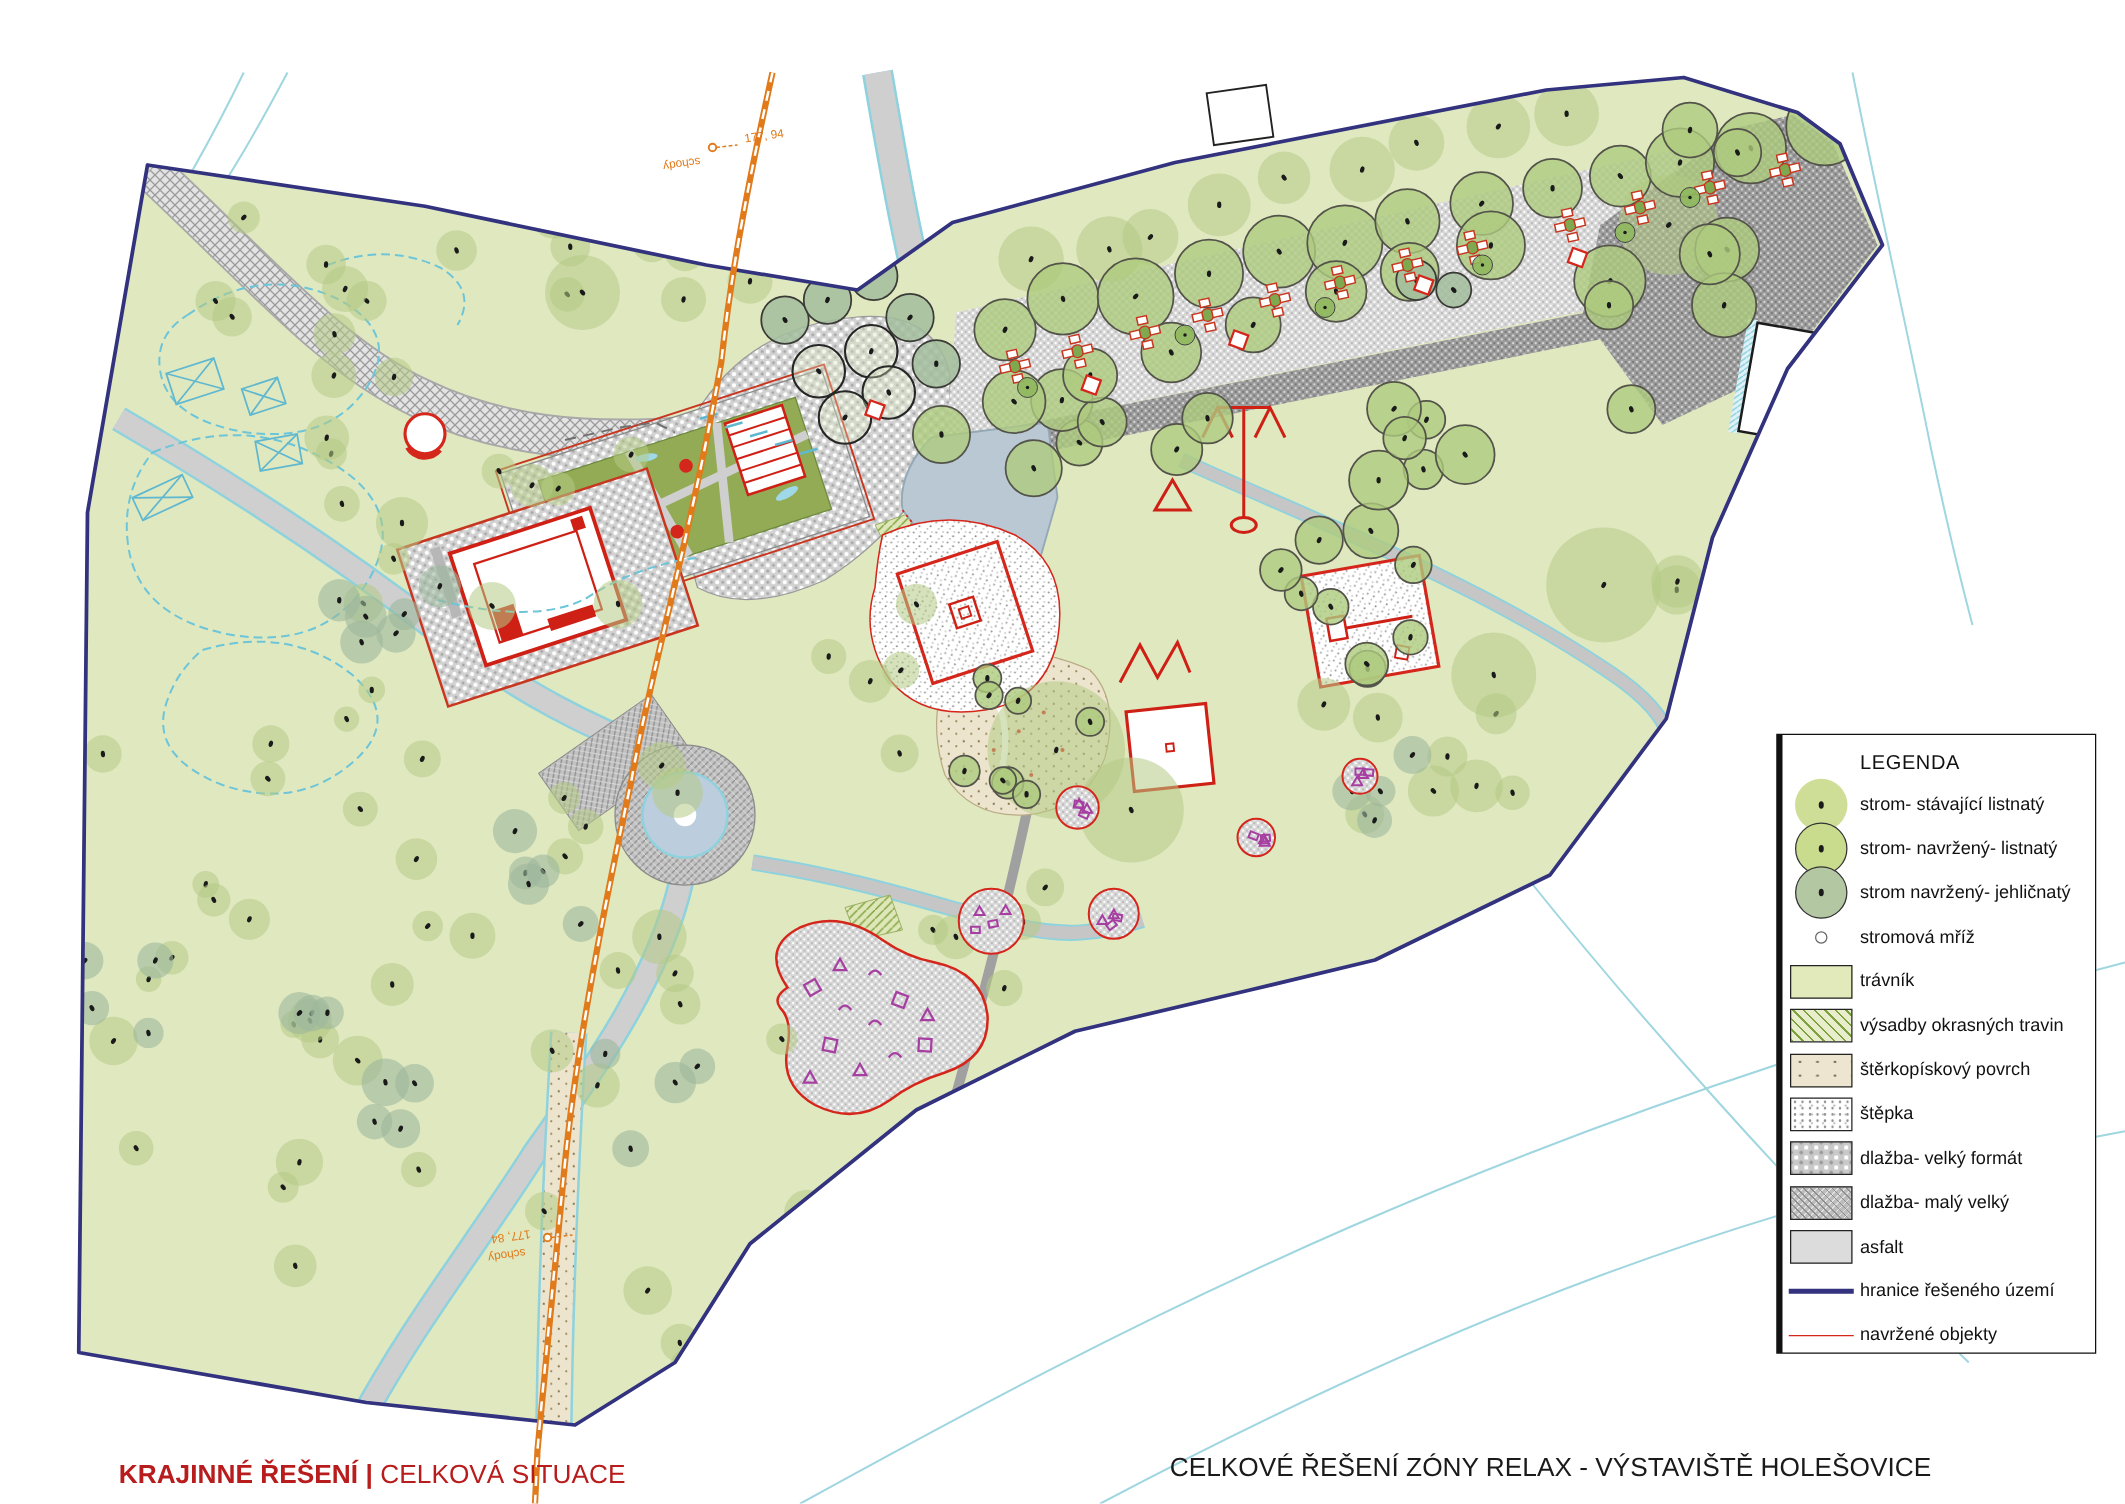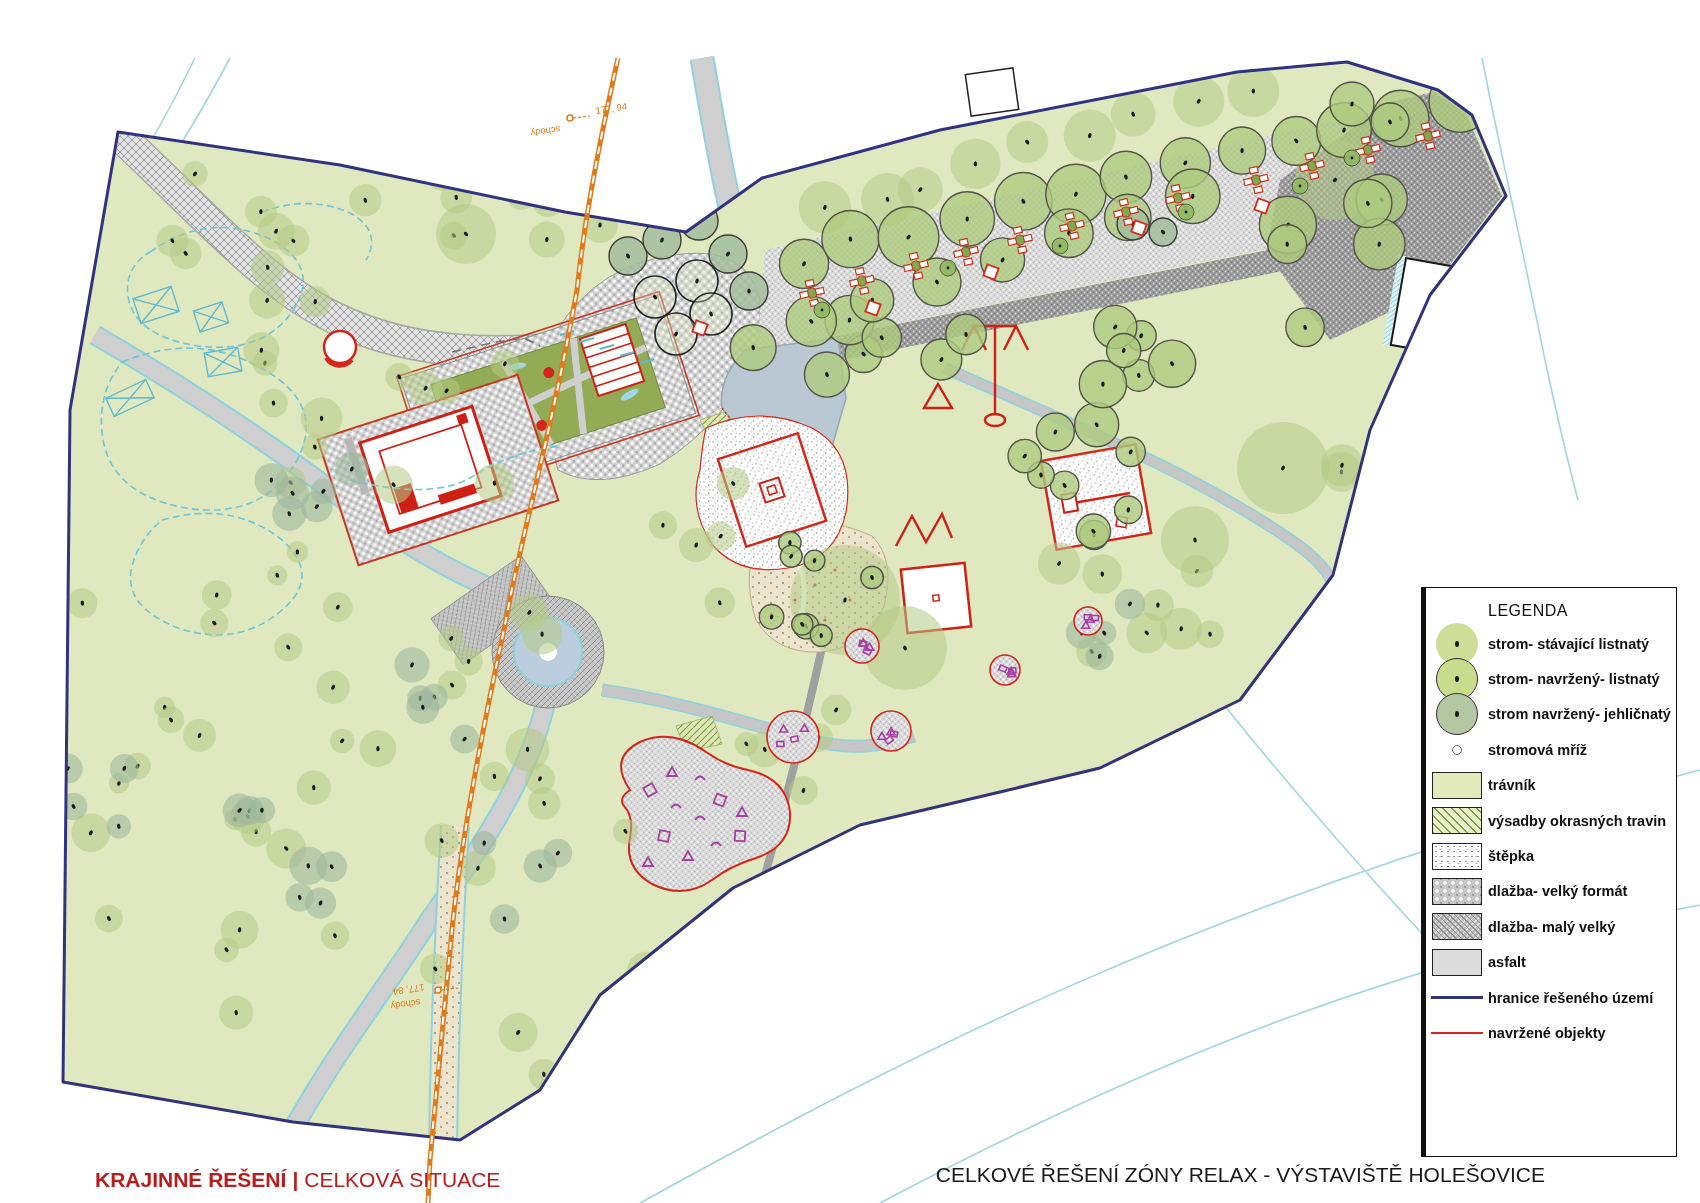--- a/index.html
+++ b/index.html
@@ -1,25 +1,25 @@
 <!DOCTYPE html>
 <html><head>
 <meta charset="utf-8">
 <style>
   html,body{margin:0;padding:0;background:#ffffff;}
   .stage{position:relative;width:1700px;height:1203px;background:#fff;overflow:hidden;
          font-family:"Liberation Sans",sans-serif;}
   .stage svg{position:absolute;left:0;top:0;}
   
-  .legend{position:absolute;left:1421px;top:587px;width:256px;height:570px;background:#fff;
+  .legend{position:absolute;left:1421px;top:587px;width:256px;height:496px;background:#fff;
           border:1.5px solid #111;border-left:5px solid #111;box-sizing:border-box;z-index:5;}
   .legend-title{font-size:16px;color:#111;margin:14px 0 6px 62px;letter-spacing:.5px;}
   .lrow{display:flex;align-items:center;height:35.4px;}
   .symc{width:62px;display:flex;justify-content:center;align-items:center;flex:0 0 62px;}
-  .llabel{font-size:14.5px;color:#111;white-space:nowrap;font-weight:bold;}
+  .llabel{font-size:14.5px;color:#111;white-space:nowrap;}
   .sym{box-sizing:border-box;display:inline-flex;align-items:center;justify-content:center;}
   .circ{width:42px;height:42px;border-radius:50%;}
   .circ .dot{width:4px;height:6px;background:#1b1b1b;border-radius:50%;}
   .circ .dash{width:9px;height:3px;background:#1b1b1b;border-radius:2px;}
   .s-ed{background:#cede96;}
   .s-ec{background:#b3c7a2;}
   .s-pd{background:#c9dc8e;border:1.8px solid #333;}
   .s-pc{background:#b3c7a2;border:1.8px solid #333;}
   .s-bk{background:#fff;border:1.8px solid #333;}
   .s-grate{width:10px;height:10px;border:1.6px solid #666;border-radius:50%;background:#fff;}
@@ -1471,20 +1471,26 @@
           <span class="llabel">trávník</span>
         </div>
         <div class="lrow">
           <span class="symc">
             <span class="sym sw s-travin"></span>
           </span>
           <span class="llabel">výsadby okrasných travin</span>
         </div>
         <div class="lrow">
           <span class="symc">
+            <span class="sym sw s-gravel"></span>
+          </span>
+          <span class="llabel">štěrkopískový povrch</span>
+        </div>
+        <div class="lrow">
+          <span class="symc">
             <span class="sym sw s-stepka"></span>
           </span>
           <span class="llabel">štěpka</span>
         </div>
         <div class="lrow">
           <span class="symc">
             <span class="sym sw s-velky"></span>
           </span>
           <span class="llabel">dlažba- velký formát</span>
         </div>

